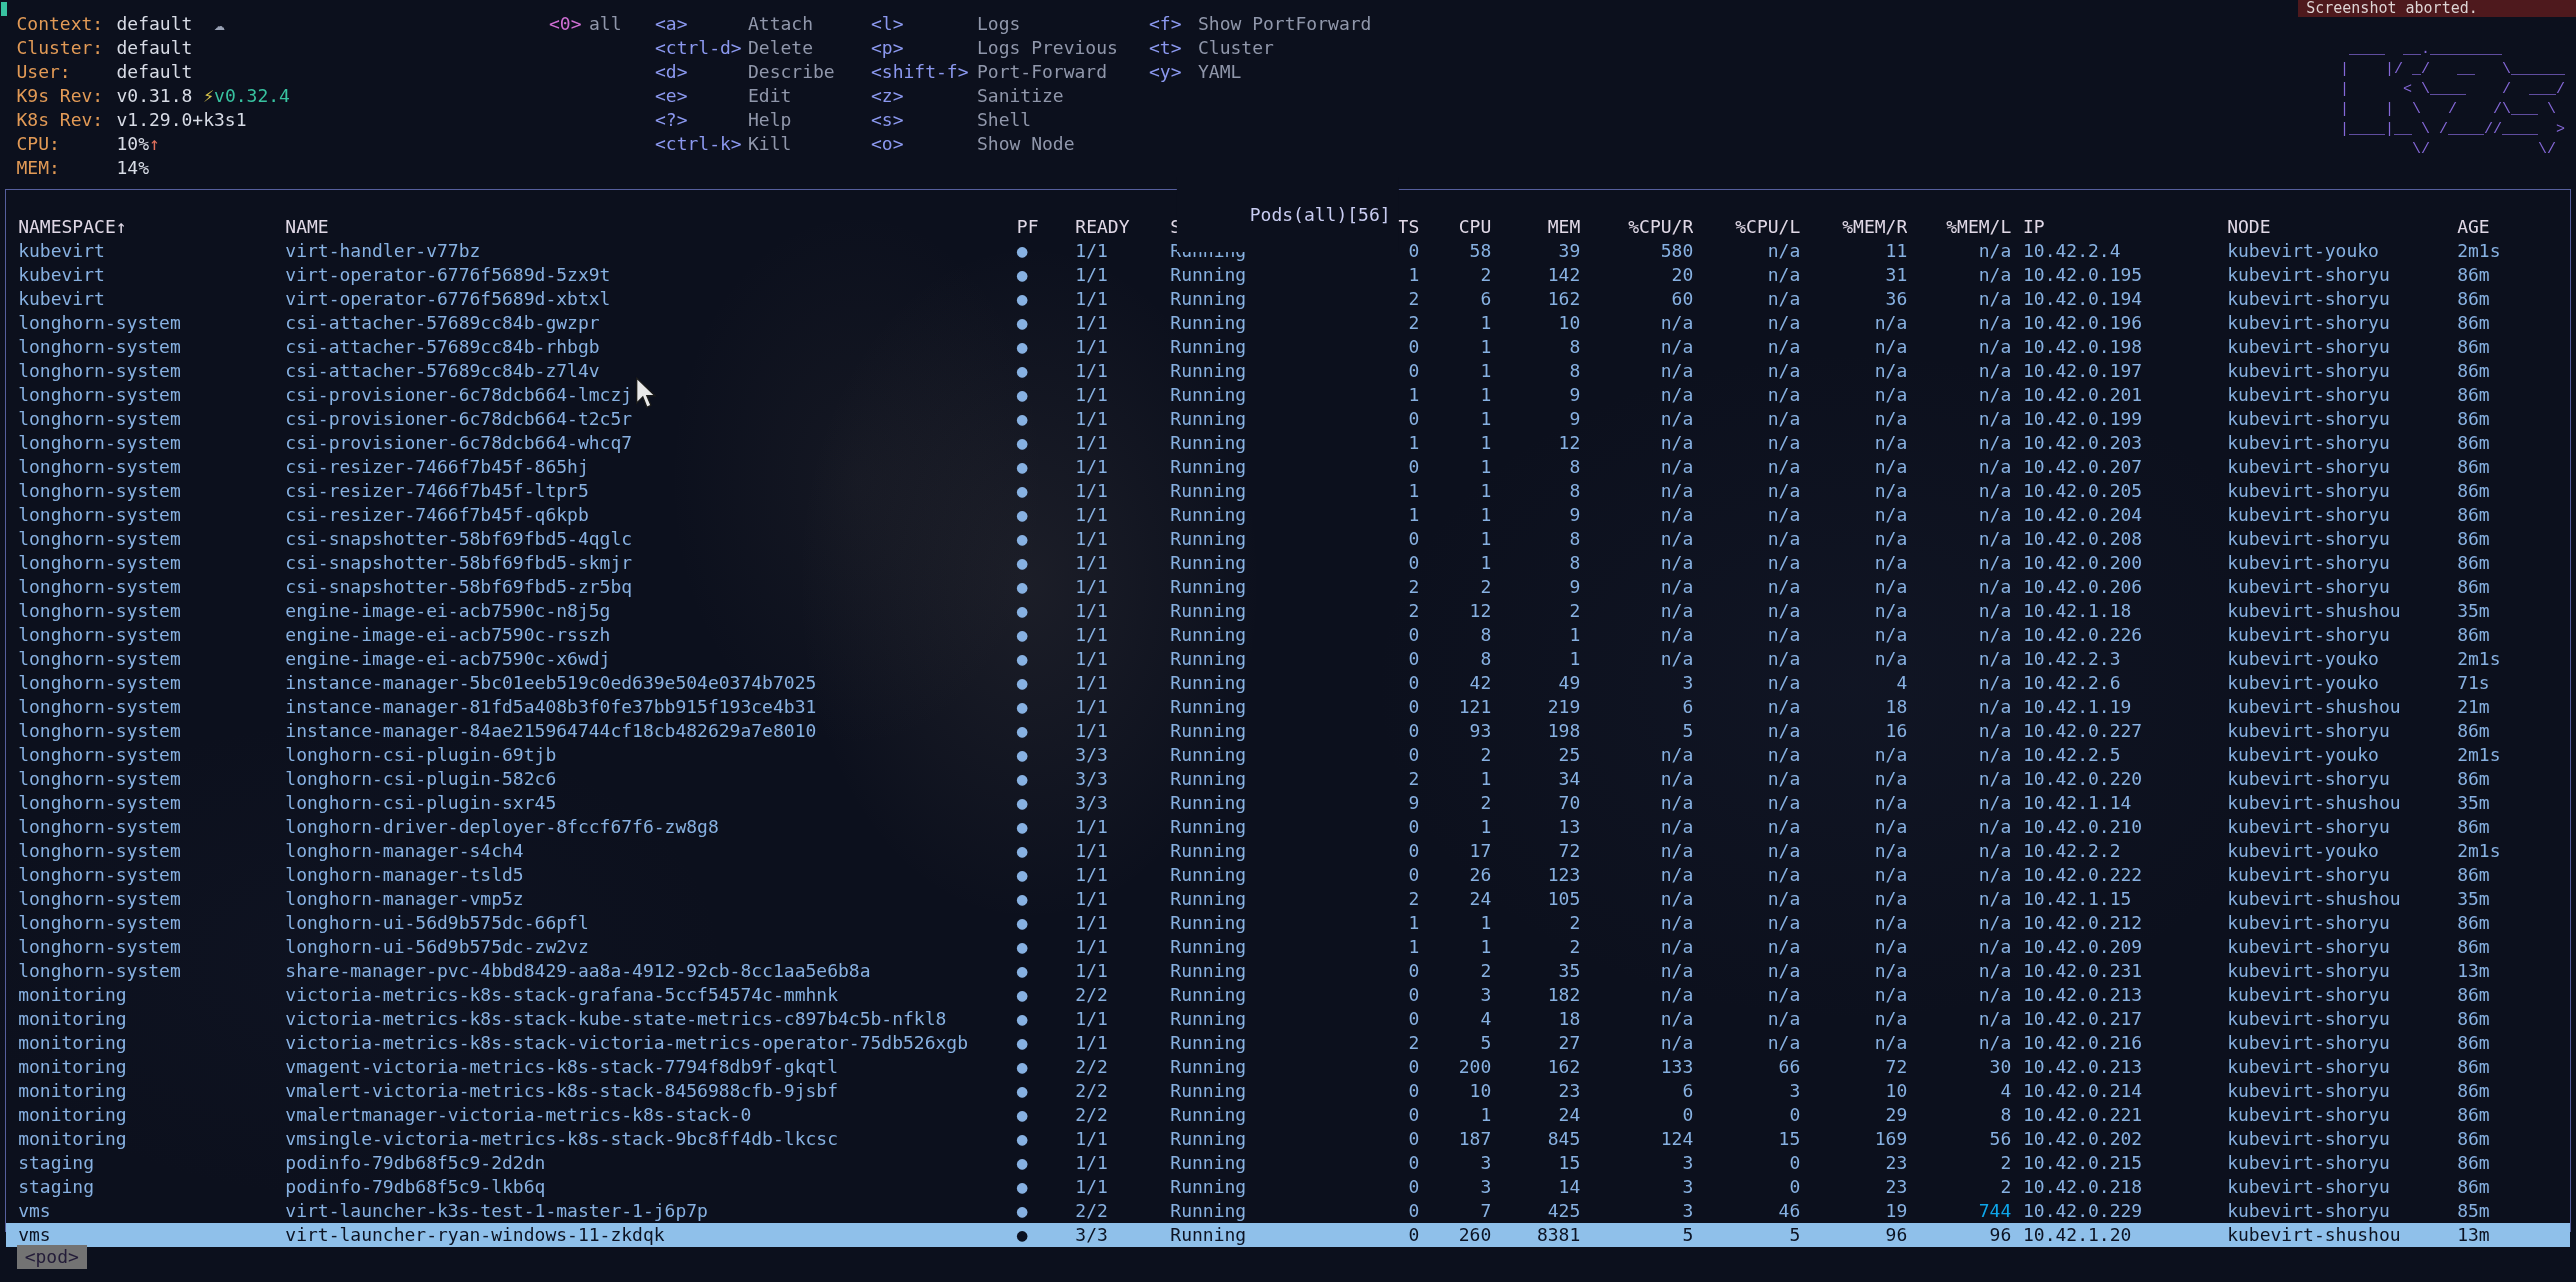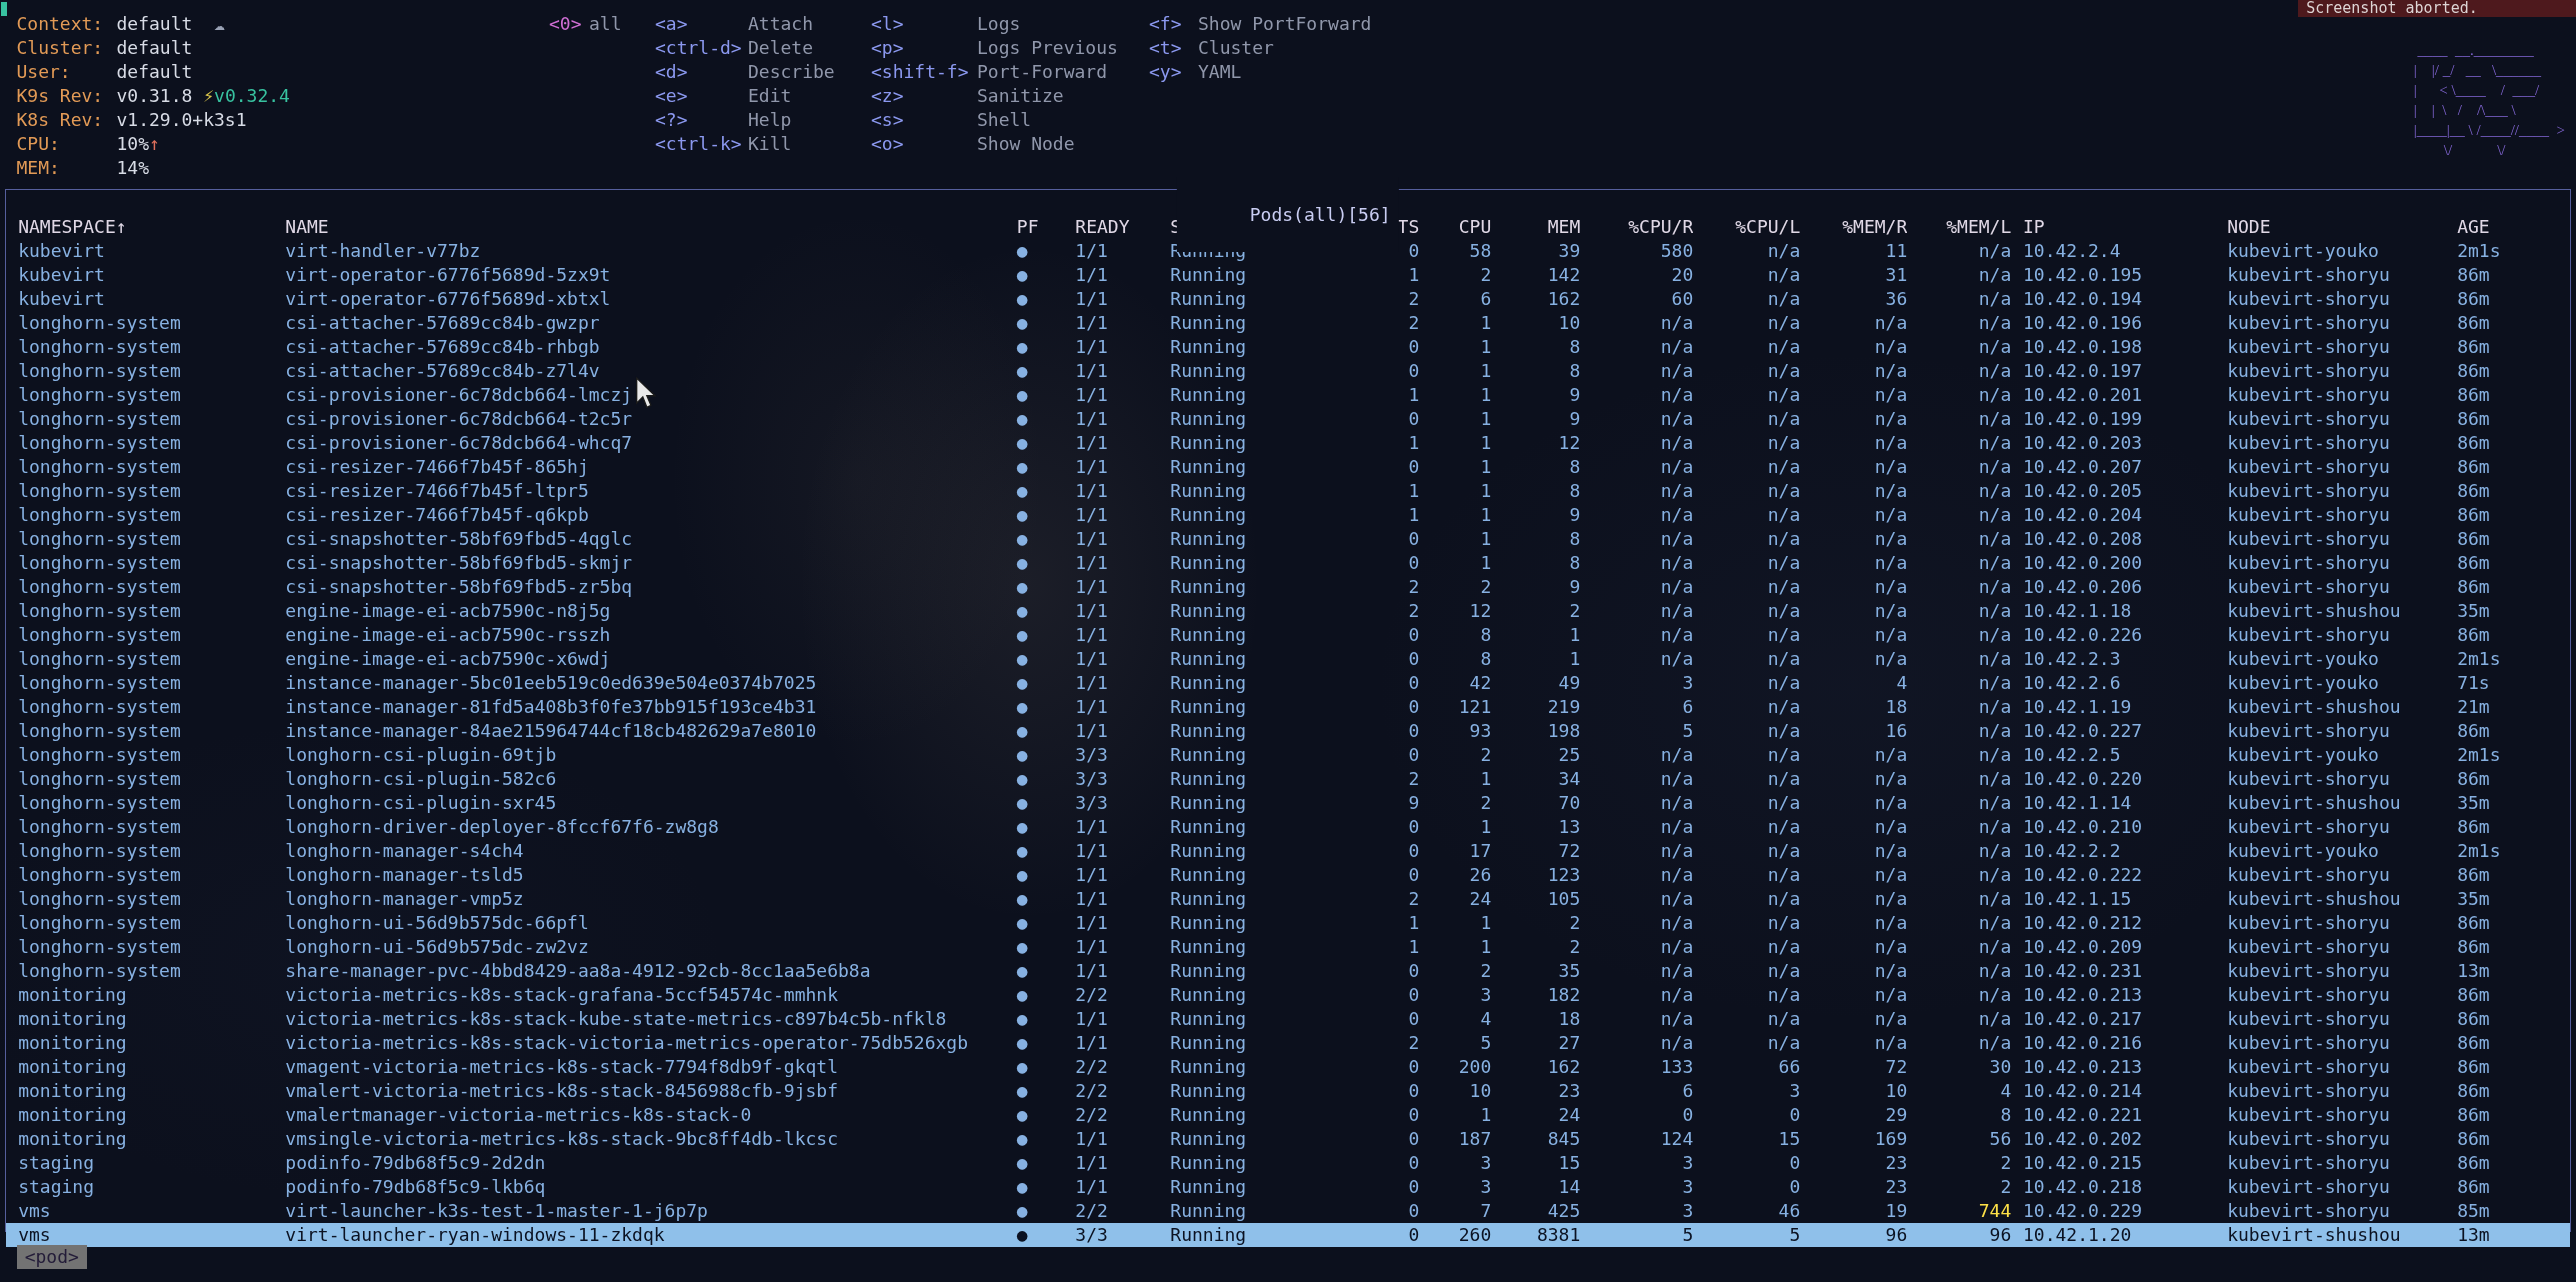--- a/index.html
+++ b/index.html
@@ -36,35 +36,35 @@
   .menu-col-2{left:871px}
   .menu-col-3{left:1149px}
   .menu-key{display:inline-block;color:#8b98ef}
   .menu-col-0 .menu-key{width:40px}
   .menu-col-1 .menu-key{width:93px}
   .menu-col-2 .menu-key{width:106px}
   .menu-col-3 .menu-key{width:49px}
   .menu-key.number{color:#cf6ed3}
   .menu-label{color:#9097ab}
   .logo{position:absolute;top:40px;right:11px;margin:0;color:#8568d8;
-        font-size:15px;line-height:20px;font-family:Liberation Serif, serif;white-space:pre;text-align:left}
+        font-size:15px;line-height:20px;font-family:Liberation Mono, monospace;white-space:pre;text-align:left}
   .flash{position:absolute;top:0;right:0;width:278px;height:16.5px;line-height:16px;
          background:#4e191d;color:#ded5d5;font-size:15px;padding-left:8.2px;box-sizing:border-box}
 
   
   .tbl{position:absolute;left:4.8px;right:5.5px;top:189px;bottom:51px;border:1.4px solid #565f9d}
   .tbl-title{position:absolute;top:-13px;left:50%;transform:translateX(-50%);
              background:#0c101d;padding:0 8.2px;line-height:25px;white-space:pre;color:#c9cdf2}
   .thead{display:flex;margin-top:25px;height:24px;line-height:24px;color:#e0d8e6;white-space:pre;padding-left:5.5px}
   .tbody{}
   .row{display:flex;height:24px;line-height:24px;white-space:pre;padding-left:5.5px}
   .row.selected{background:#8fc0ea;color:#0b1222}
   .cell{flex:0 0 auto;box-sizing:border-box;overflow:hidden}
   .cell.r{text-align:right}
-  .cell.alert{color:#fde047}
+  .cell.alert{color:#0ea5e9}
   .c0{width:274px;padding-left:6.9px}
   .c1{width:726px}
   .c2{width:64px;padding-left:5.5px}
   .c3{width:95px}
   .c4{width:161px}
   .c5{width:88px}
   .c6{width:72px}
   .c7{width:89px}
   .c8{width:113px}
   .c9{width:107px}

